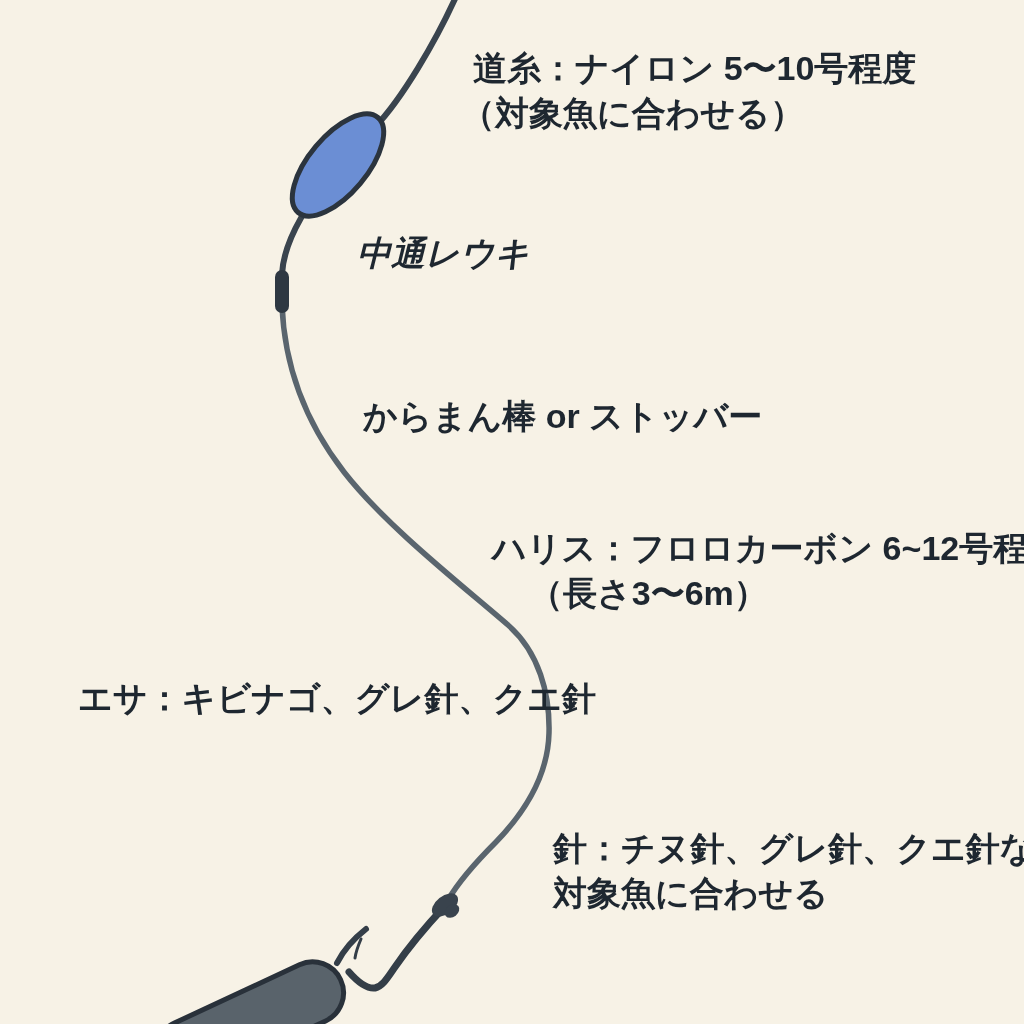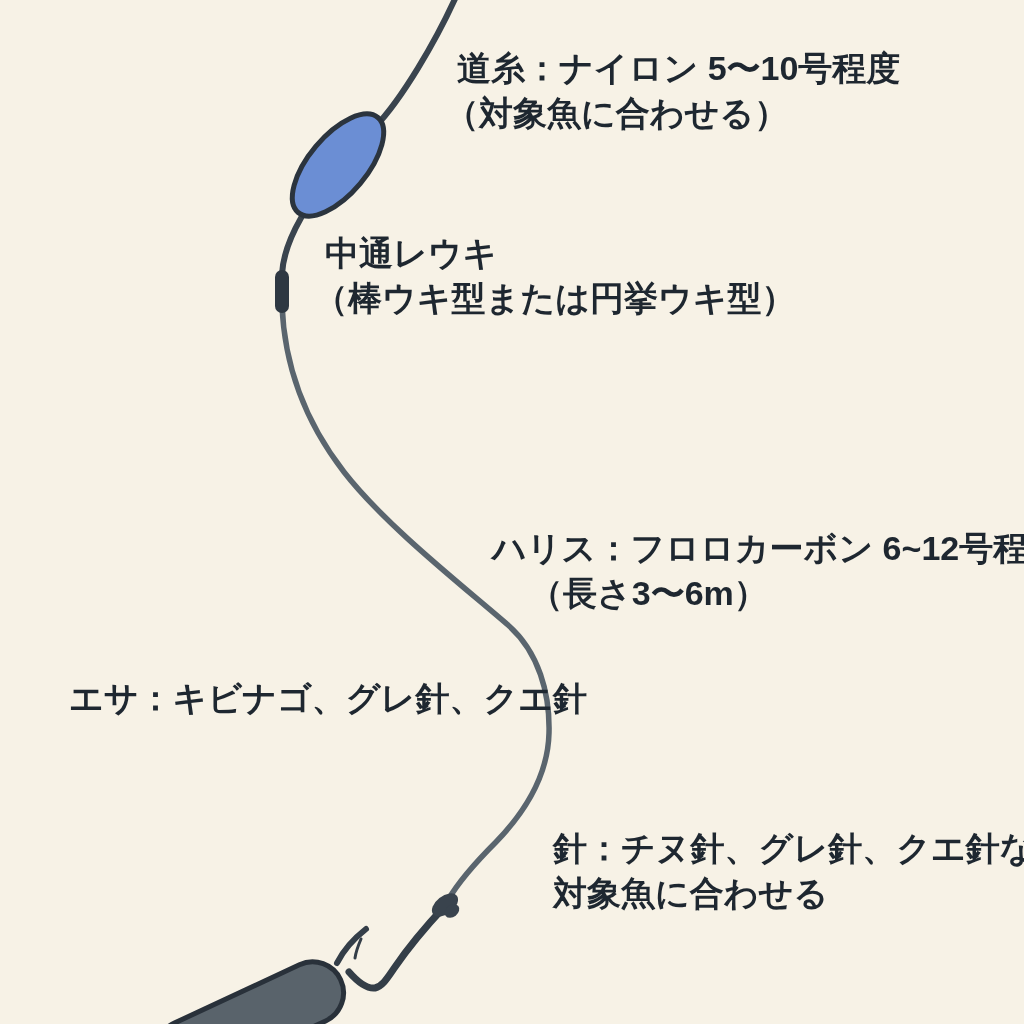--- a/index.html
+++ b/index.html
@@ -21,28 +21,28 @@
   .hook-barb{fill:none;stroke:var(--c-hook);stroke-width:3;stroke-linecap:round;}
   .bait-shape{fill:var(--c-bait_fill);stroke:var(--c-bait_stroke);stroke-width:5;}
   .label{
     position:absolute;
     color:var(--c-text);
     font-size:34px;
     font-weight:700;
     line-height:45px;
     white-space:nowrap;
   }
-  #label-michiito{left:457px;top:46px;}
+  #label-michiito{left:473px;top:46px;}
   #label-michiito .line:nth-child(2){margin-left:-12px;}
-  #label-uki{left:325px;top:231px;}
+  #label-uki{left:357px;top:231px;font-style:italic;}
   #label-uki .line:nth-child(2){margin-left:-11px;}
   #label-stopper{left:363px;top:394px;}
   #label-harisu{left:492px;top:526px;}
   #label-harisu .line:nth-child(2){margin-left:37px;}
-  #label-esa{left:69px;top:676px;}
+  #label-esa{left:78px;top:676px;}
   #label-hari{left:553px;top:826px;}
 </style>
 </head>
 <body>
 
 <div class="stage">
 
   <svg class="rig-svg" viewBox="0 0 1024 1024" aria-hidden="true">
 
     <path class="main-line" d="M 459 -10 C 436 42 401 100 375 127 C 349 155 317 191 301 218 C 289 239 283 256 282 274 L 282 300"></path>
@@ -74,23 +74,25 @@
     <path class="hook-barb" d="M 361 939 C 358 946 356 951 355 958"></path>
   </svg>
 
   <div class="label" id="label-michiito">
     <div class="line">道糸：ナイロン 5〜10号程度</div>
     <div class="line">（対象魚に合わせる）</div>
   </div>
 
   <div class="label" id="label-uki">
     <div class="line">中通レウキ</div>
-    <div class="line">（棒ウキ型または円挙ウキ型）</div>
   </div>
 
+  <div class="label" id="label-stopper">
+    <div class="line">からまん棒 or ストッバー</div>
+  </div>
 
   <div class="label" id="label-harisu">
     <div class="line">ハリス：フロロカーボン 6~12号程度</div>
     <div class="line">（長さ3〜6m）</div>
   </div>
 
   <div class="label" id="label-esa">
     <div class="line">エサ：キビナゴ、グレ針、クエ針</div>
   </div>
 

